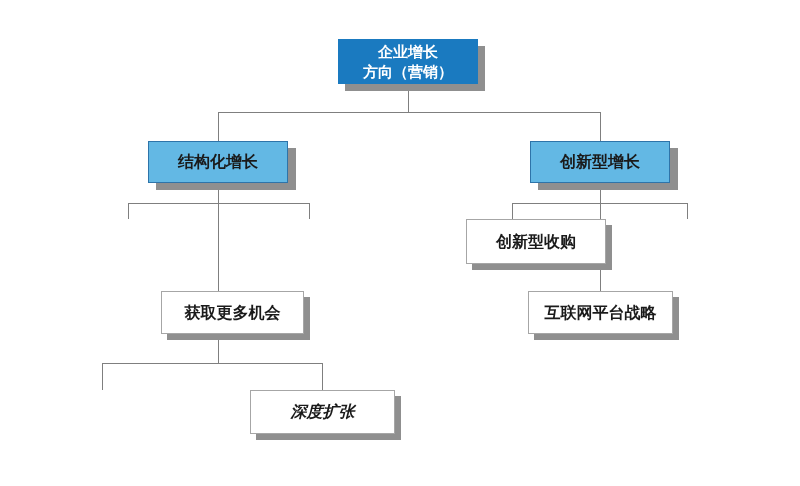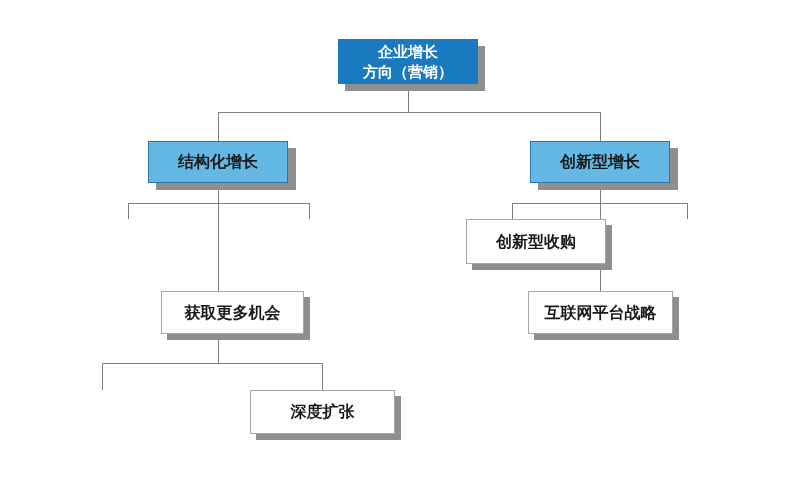--- a/index.html
+++ b/index.html
@@ -95,21 +95,21 @@
   <div class="node level2" style="left:530px;top:141px;width:140px;height:42px;">
     <span>创新型增长</span>
   </div>
   <div class="node level2" style="left:148px;top:141px;width:140px;height:42px;">
     <span>结构化增长</span>
   </div>
 
   <div class="node leaf" style="left:147px;top:291px;width:143px;height:43px;margin-left:14px;">
     <span>获取更多机会</span>
   </div>
-  <div class="node leaf" style="left:250px;top:390px;width:145px;height:44px;">
+  <div class="node leaf" style="left:250px;top:390px;width:145px;height:44px;font-style:italic;">
     <span>深度扩张</span>
   </div>
 
   <div class="node leaf" style="left:442px;top:219px;width:140px;height:45px;margin-left:24px;">
     <span>创新型收购</span>
   </div>
   <div class="node leaf" style="left:528px;top:291px;width:145px;height:43px;">
     <span>互联网平台战略</span>
   </div>
 

